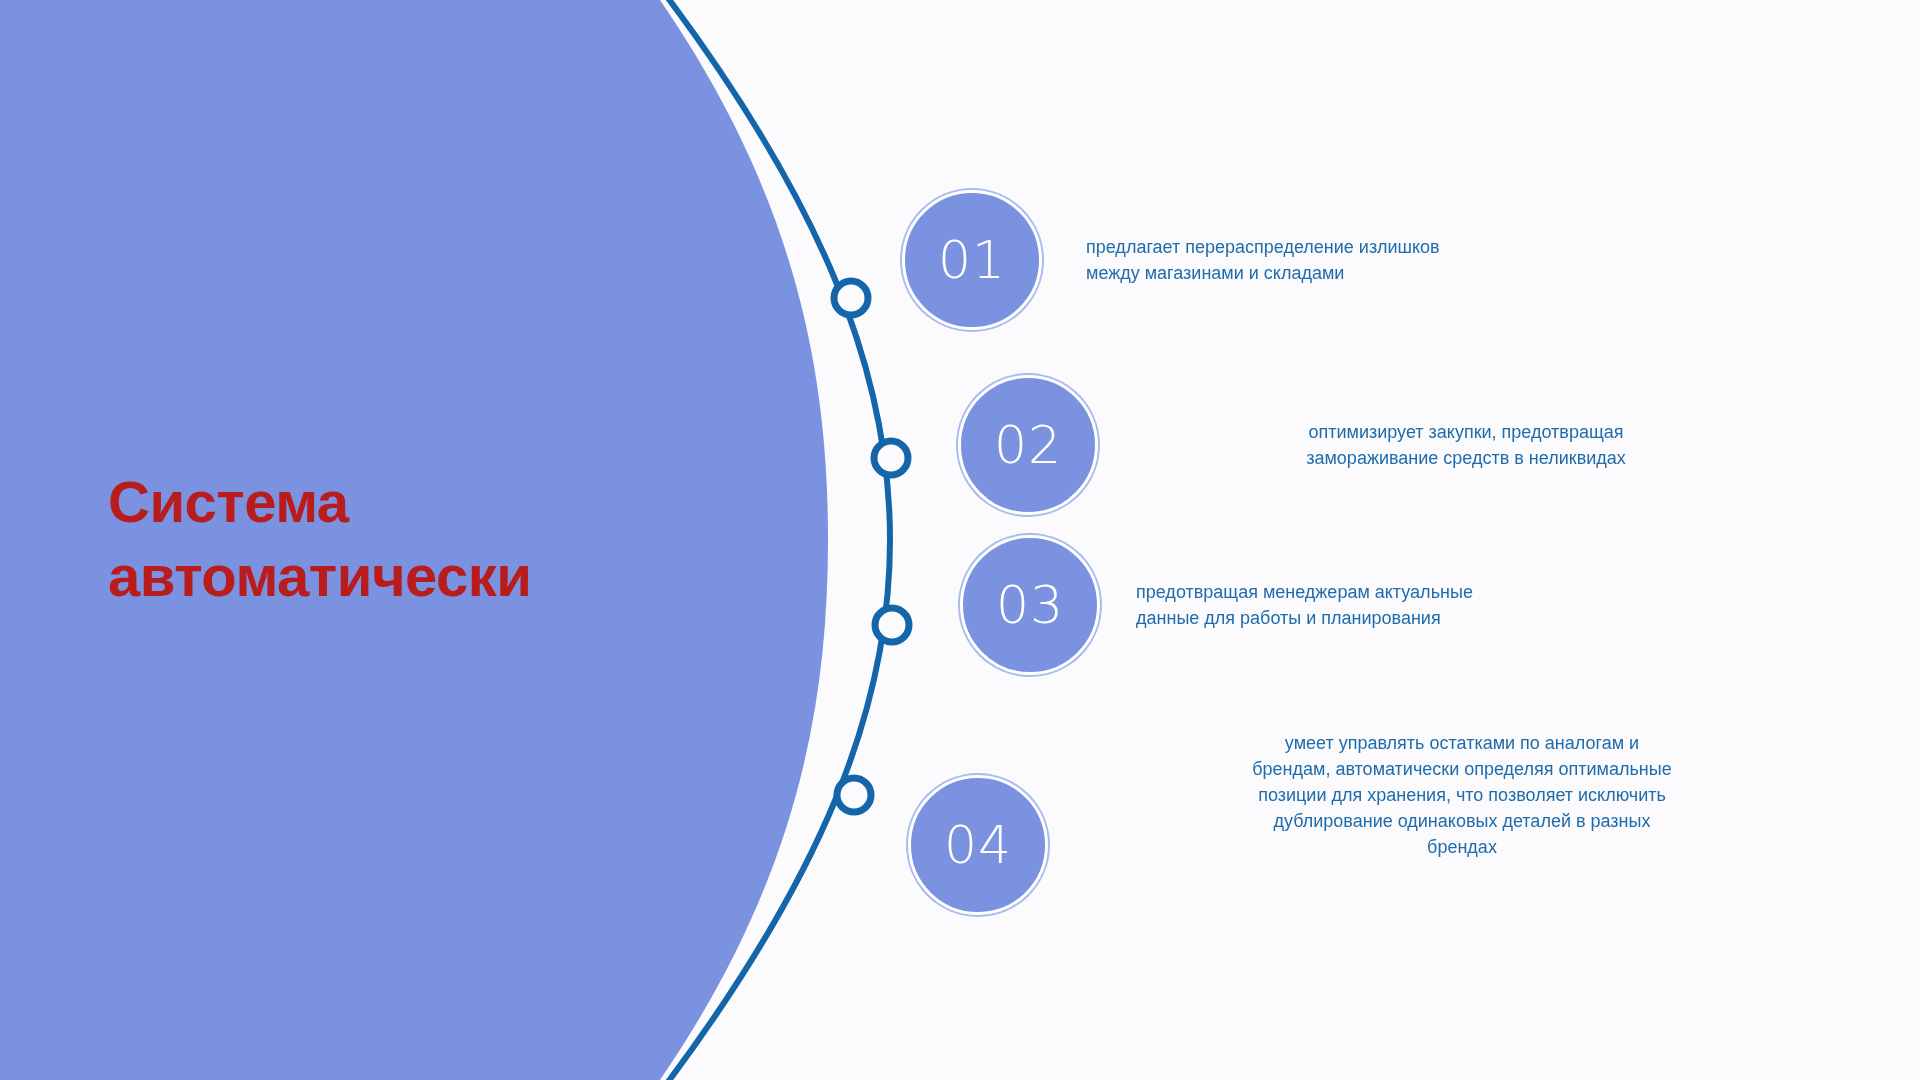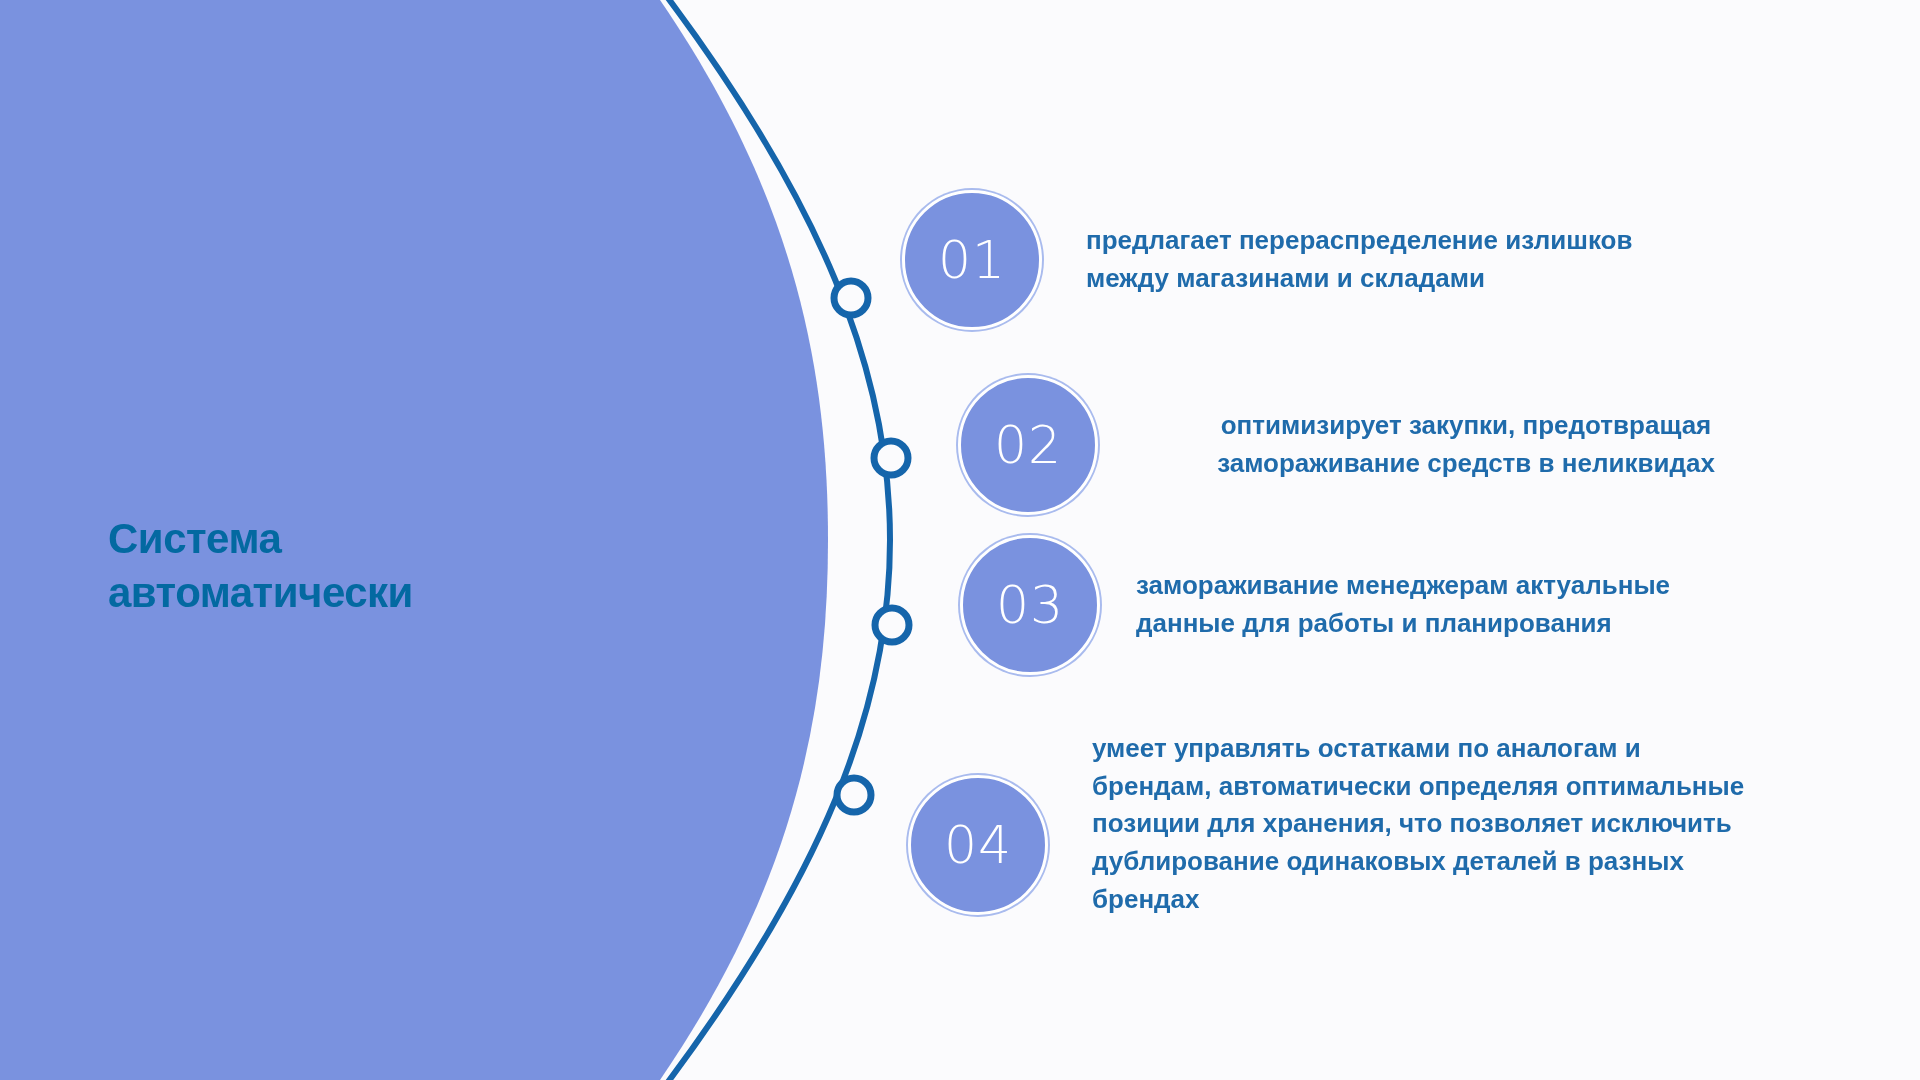--- a/index.html
+++ b/index.html
@@ -21,24 +21,24 @@
     position: absolute;
     inset: 0;
     pointer-events: none;
   }
   .blob-layer svg { display: block; }
 
   
   .heading {
     position: absolute;
     left: 108px;
-    top: 512px;
+    top: 465px;
     width: 560px;
-    color: #0369a1;
-    font-size: 42px;
+    color: #b91c1c;
+    font-size: 58px;
     font-weight: bold;
     line-height: 1.28;
     letter-spacing: -0.5px;
     white-space: pre-line;
   }
 
   
   .items {
     position: absolute;
     left: 0;
@@ -64,24 +64,23 @@
     box-sizing: border-box;
   }
   .badge-num {
     color: #ffffff;
     font-weight: 300;
     letter-spacing: 1px;
     font-family: "DejaVu Sans", sans-serif;
   }
   .item-text {
     color: #1f6bab;
-    font-size: 26px;
+    font-size: 18px;
     line-height: 1.45;
     white-space: pre-line;
-    font-weight: bold;
   }
 
   
   .item-01 { left: 902px; top: 190px; }
   .item-01 .badge { width: 140px; height: 140px; }
   .item-01 .badge-num { font-size: 52px; }
   .item-01 .item-text { margin-left: 44px; width: 650px; }
 
   .item-02 { left: 958px; top: 375px; gap: 32px; }
   .item-02 .badge { width: 140px; height: 140px; }
@@ -89,21 +88,21 @@
   .item-02 .item-text { margin-left: 36px; width: 600px; text-align: center; }
 
   .item-03 { left: 960px; top: 535px; }
   .item-03 .badge { width: 140px; height: 140px; }
   .item-03 .badge-num { font-size: 52px; }
   .item-03 .item-text { margin-left: 36px; width: 600px; }
 
   .item-04 { left: 908px; top: 730px; align-items: flex-start; }
   .item-04 .badge { width: 140px; height: 140px; margin-top: 45px; text-align: right; }
   .item-04 .badge-num { font-size: 52px; }
-  .item-04 .item-text { margin-left: 44px; width: 740px; }
+  .item-04 .item-text { margin-left: 44px; width: 740px; text-align: center; }
 </style>
 </head>
 <body>
 
 <div id="slide">
 
   <div class="blob-layer">
     <svg width="1920" height="1080" viewBox="0 0 1920 1080" xmlns="http://www.w3.org/2000/svg">
 
       <path d="M 0,0 L 660,0 C 790,190 828,360 828,540 C 828,720 790,890 660,1080 L 0,1080 Z" fill="#7a92df"></path>
@@ -135,21 +134,21 @@
         <span class="badge-num">02</span>
       </div>
       <div class="item-text">оптимизирует закупки, предотвращая
 замораживание средств в неликвидах</div>
     </div>
 
     <div class="item item-03">
       <div class="badge">
         <span class="badge-num">03</span>
       </div>
-      <div class="item-text">замораживание менеджерам актуальные
+      <div class="item-text">предотвращая менеджерам актуальные
 данные для работы и планирования</div>
     </div>
 
     <div class="item item-04">
       <div class="badge">
         <span class="badge-num">04</span>
       </div>
       <div class="item-text">умеет управлять остатками по аналогам и
 брендам, автоматически определяя оптимальные
 позиции для хранения, что позволяет исключить

